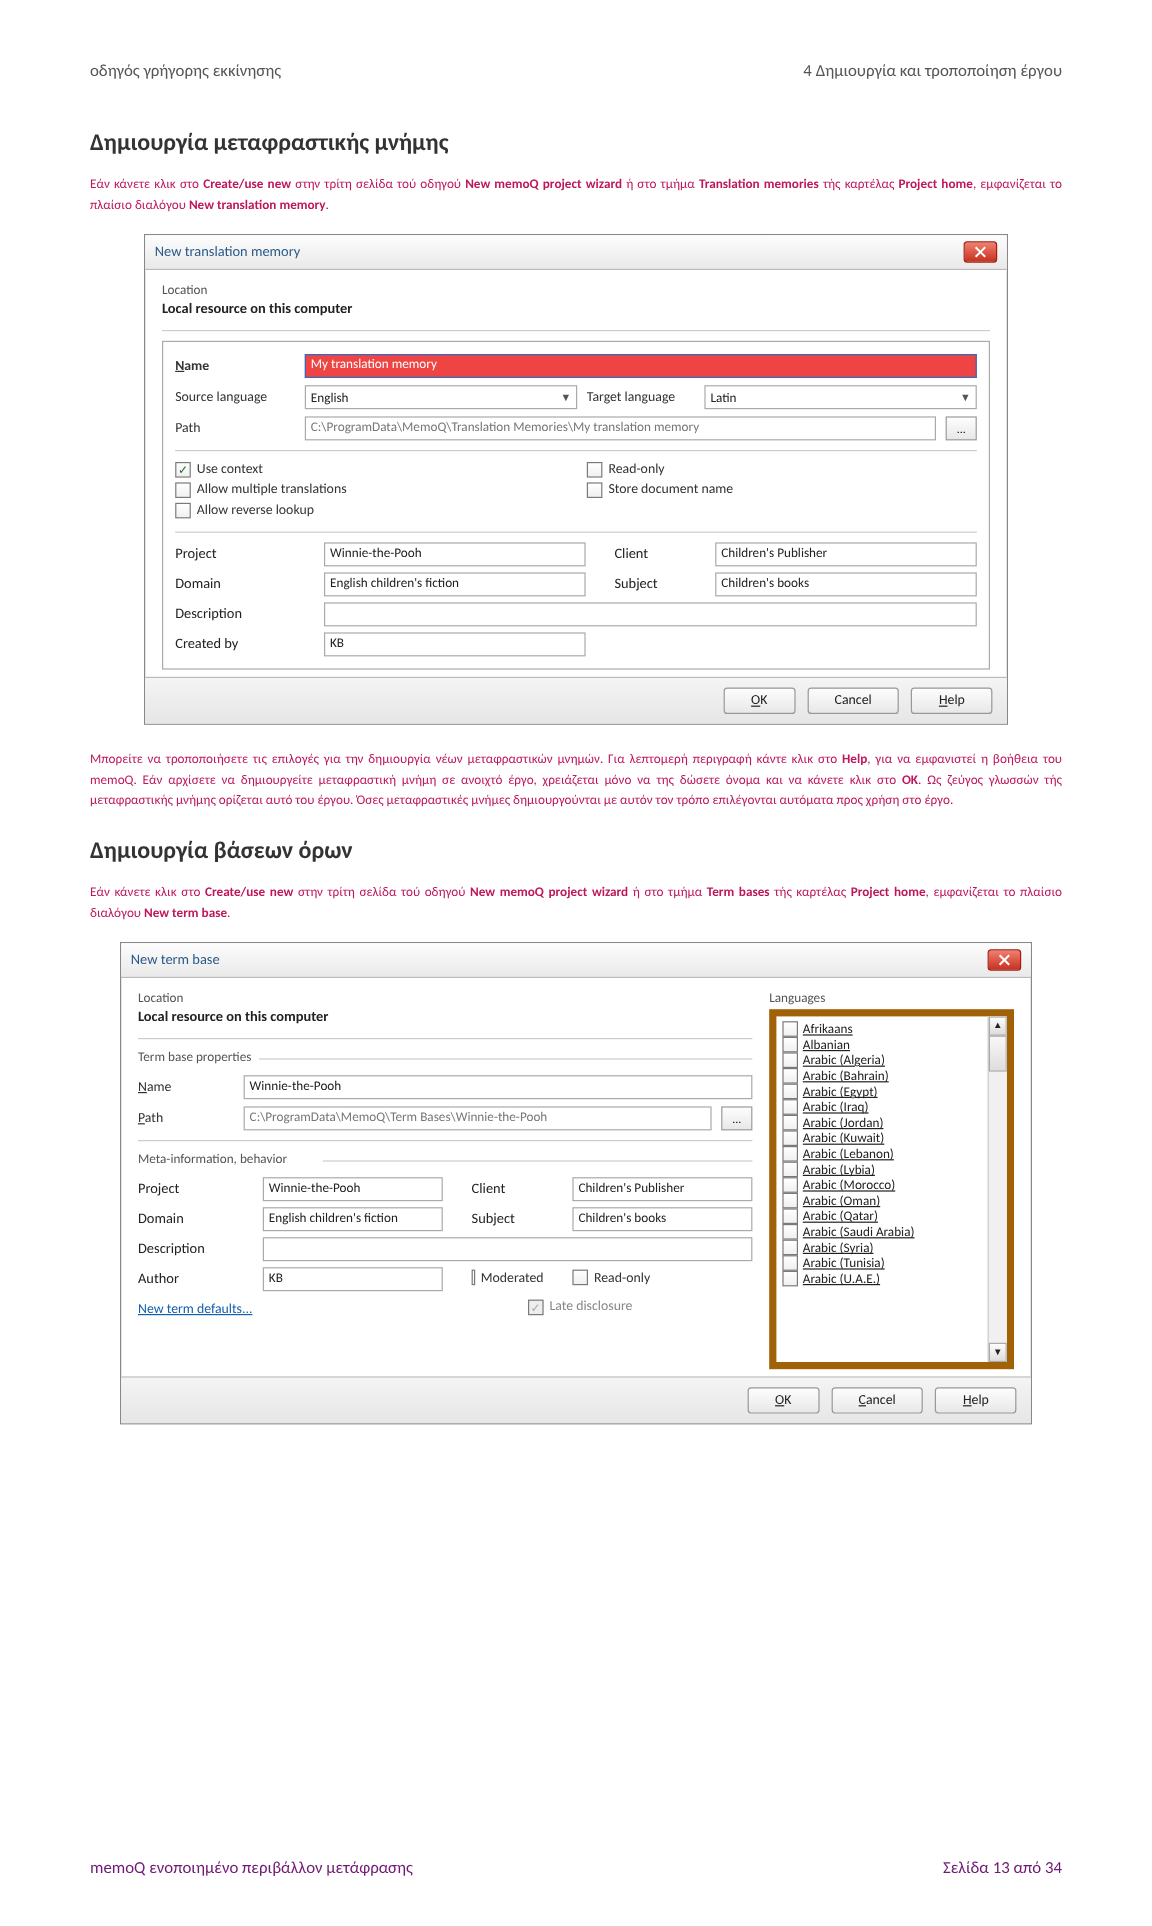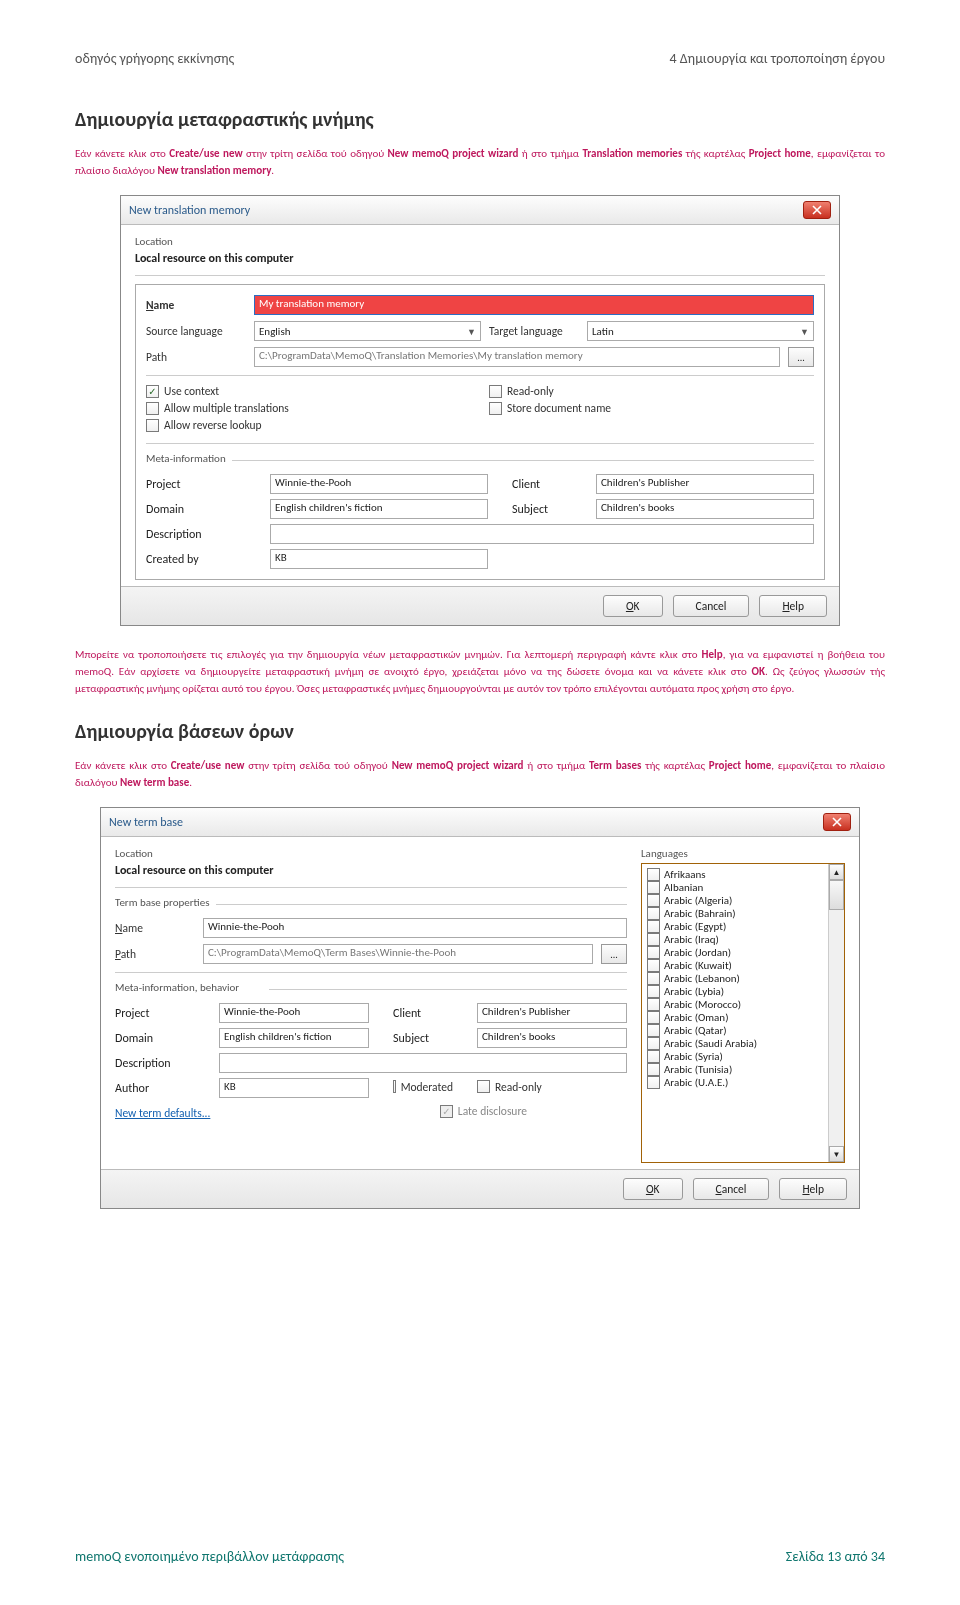--- a/index.html
+++ b/index.html
@@ -120,39 +120,40 @@
       background: linear-gradient(#fdfdfd,#e8e8e8);
       border-radius: 3px;
       padding: 3px 22px;
       font-size: 11.5px;
     }
     .two-col { display: flex; gap: 18px; }
     .col { flex: 1; }
     .meta-grid { display: grid; grid-template-columns: 100px 1fr 60px 1fr; gap: 5px 24px; align-items: center; }
     .grey-text { color: #777; font-size: 10.5px; line-height: 1.2; }
     .lang-panel {
-      border: 1px solid #a16207;
+      border: 6px solid #a16207;
       height: 300px;
       padding: 4px 2px;
       overflow: hidden;
       position: relative;
+      text-decoration: underline;
     }
     .lang-item { display: flex; align-items: center; gap: 4px; font-size: 11px; padding: 0 3px; }
     .scroll-track {
       position: absolute; right: 0; top: 0; bottom: 0; width: 16px;
       background: #f0f0f0; border-left: 1px solid #ccc;
       display: flex; flex-direction: column; justify-content: space-between;
     }
     .scroll-btn { height: 16px; background: linear-gradient(#fdfdfd,#ddd); border: 1px solid #aaa; display: flex; align-items: center; justify-content: center; font-size: 8px; }
     .link { color: #1360b0; text-decoration: underline; font-size: 11.5px; }
     .footer {
       position: absolute;
       bottom: 40px; left: 75px; right: 75px;
       display: flex; justify-content: space-between;
-      font-size: 14px; color: #0f766e; text-align: center;
+      font-size: 14px; color: #701a75; text-align: center;
     }
     .tb2 .field-row label { width: 80px; }
     .tb2 .meta-grid { grid-template-columns: 80px 1fr 60px 1fr; }
     .divider-long { border-bottom: 1px solid #ccc; flex: 1; margin-left: 6px; }
     .radio-col { display: flex; flex-direction: column; gap: 1px; margin-left: 18px; }
   </style>
 </head>
 <body>
 
 <div class="header-row">
@@ -222,24 +223,20 @@
               <span class="chk"></span>
               <span>Read-only</span>
             </div>
           <div class="chk-row">
               <span class="chk"></span>
               <span>Store document name</span>
             </div>
         </div>
       </div>
       <div class="sep"></div>
-      <div style="display:flex;align-items:center;margin-bottom:6px;">
-        <span class="section-label">Meta-information</span>
-        <span class="divider-long"></span>
-      </div>
       <div class="meta-grid">
         <span>Project</span>
         <div class="text-input">Winnie-the-Pooh</div>
         <span>Client</span>
         <div class="text-input">Children's Publisher</div>
         <span>Domain</span>
         <div class="text-input">English children's fiction</div>
         <span>Subject</span>
         <div class="text-input">Children's books</div>
         <span>Description</span>

